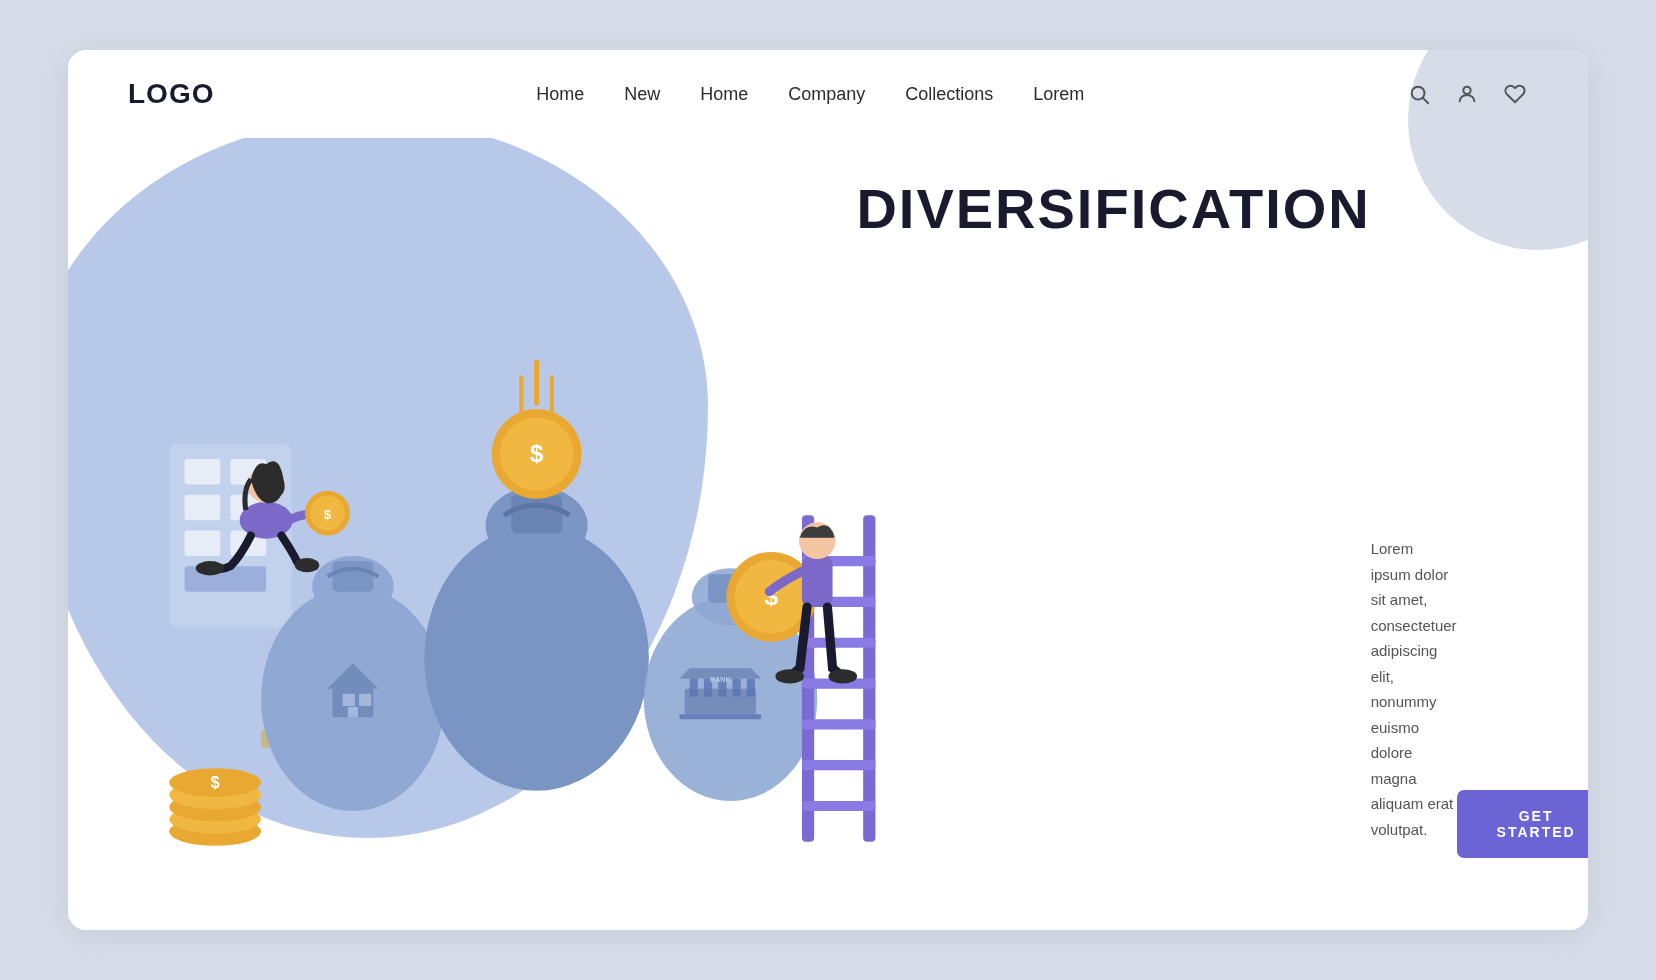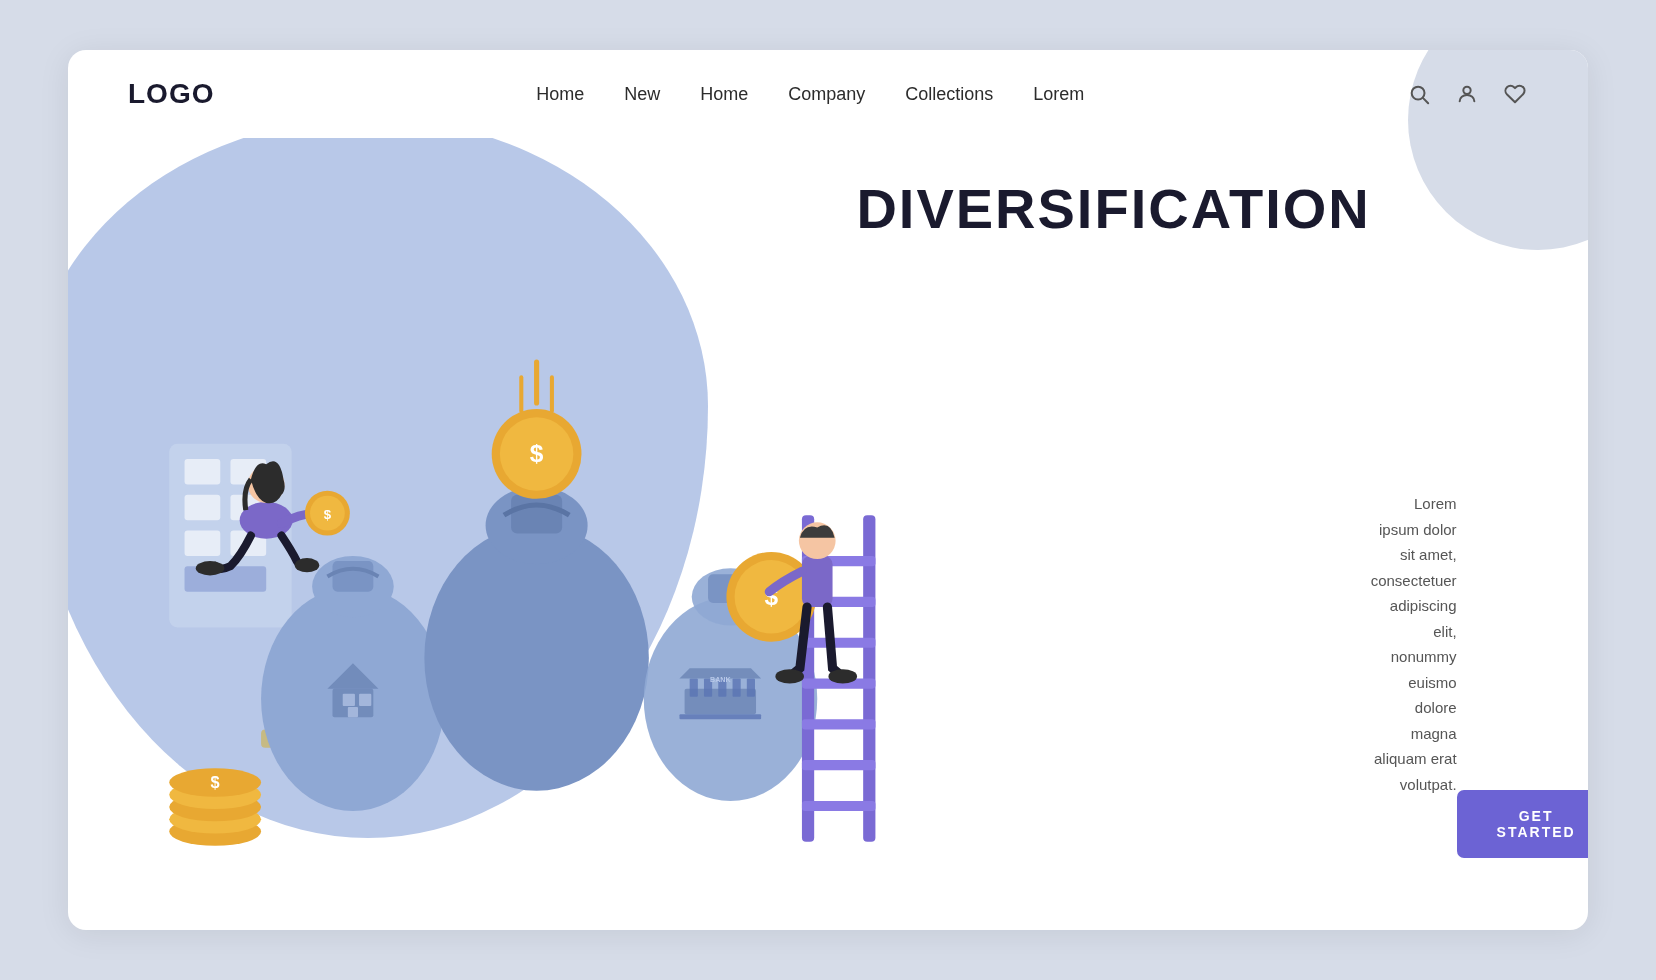--- a/index.html
+++ b/index.html
@@ -140,22 +140,22 @@
       letter-spacing: 2px;
       line-height: 1.1;
       margin-bottom: 24px;
       text-transform: uppercase;
     }
 
     .main-description {
       font-size: 15px;
       color: #555;
       line-height: 1.7;
-      text-align: right;
-      margin-bottom: 61px;
+      text-align: left;
+      margin-bottom: 16px;
       max-width: 360px;
       align-self: flex-end;
     }
 
     .get-started-btn {
       align-self: flex-end;
       background: #6c63d4;
       color: #fff;
       border: none;
       padding: 18px 40px;

